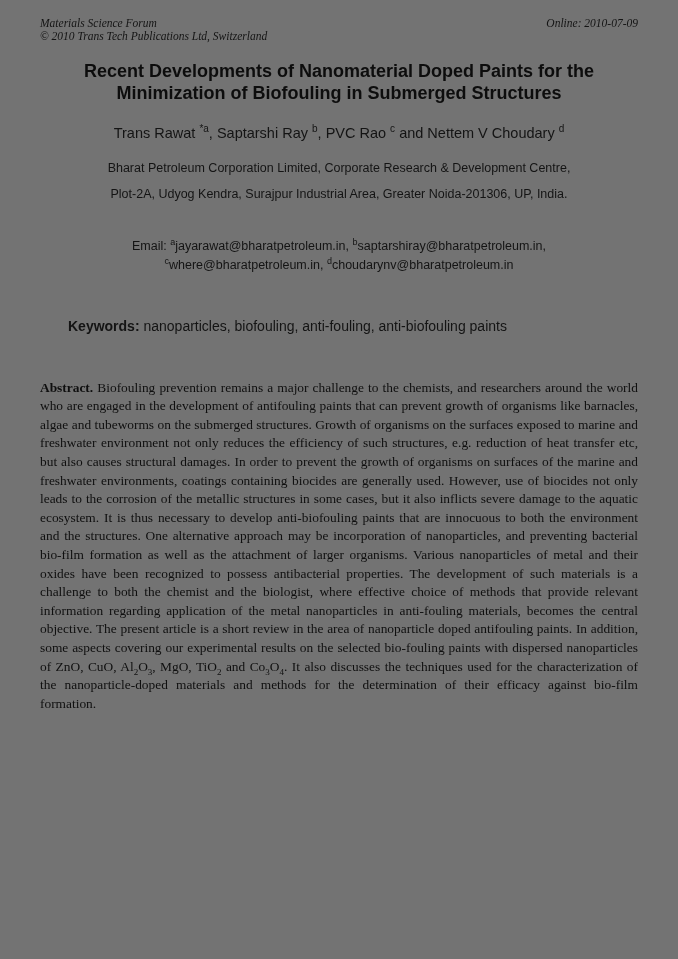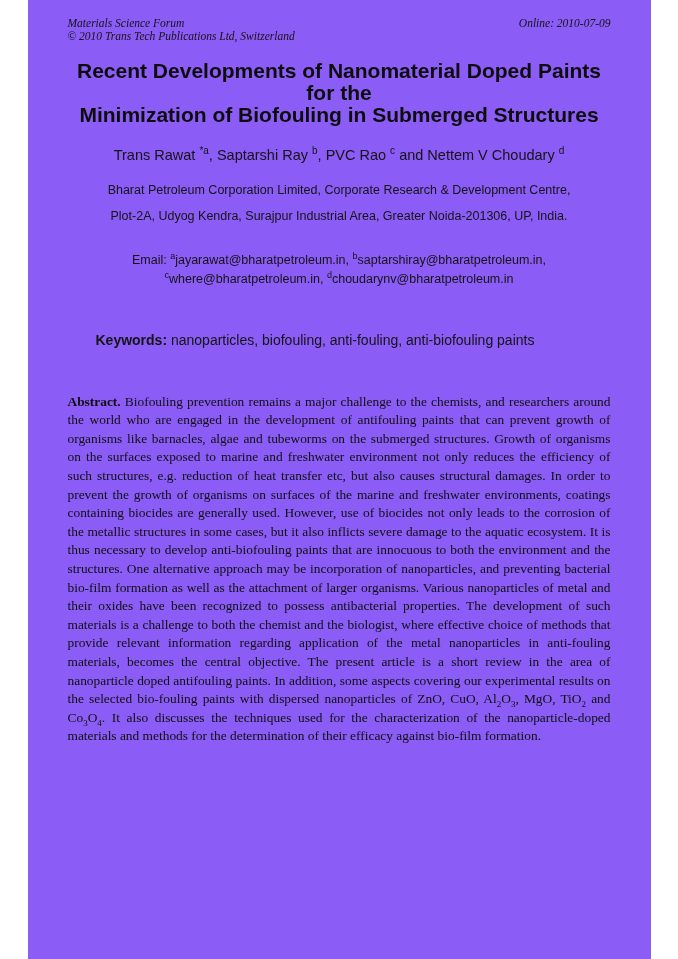--- a/index.html
+++ b/index.html
@@ -1,21 +1,21 @@
 <!DOCTYPE html>
 <html><head>
 <meta charset="utf-8">
 <style>
   * { margin: 0; padding: 0; box-sizing: border-box; }
   html, body { background: #ffffff; }
   .page {
     position: relative;
-    width: 623px;
+    width: 678px;
     height: 959px;
-    background: #8b5cf6;
+    background: #737373;
     color: #111111;
     overflow: hidden;
     margin: 0 auto;
   }
   .content {
     position: absolute;
     left: 40px;
     right: 40px;
     top: 0;
   }
@@ -31,21 +31,21 @@
     color: #141414;
   }
   .header .left-block {}
   .header .right-block { text-align: right; white-space: nowrap; }
   
   .title {
     margin-top: 17px;
     text-align: center;
     font-family: "Liberation Sans", "DejaVu Sans", sans-serif;
     font-weight: bold;
-    font-size: 21px;
+    font-size: 18px;
     line-height: 22px;
     color: #0d0d0d;
   }
   
   .authors {
     margin-top: 20px;
     text-align: center;
     font-family: "Liberation Sans", "DejaVu Sans", sans-serif;
     font-size: 14.5px;
     line-height: 19px;
@@ -56,21 +56,21 @@
   .affiliation {
     margin-top: 12px;
     text-align: center;
     font-family: "Liberation Sans", "DejaVu Sans", sans-serif;
     font-size: 12.5px;
     line-height: 26px;
     color: #141414;
   }
   
   .email {
-    margin-top: 22px;
+    margin-top: 30px;
     text-align: center;
     font-family: "Liberation Sans", "DejaVu Sans", sans-serif;
     font-size: 12.5px;
     line-height: 19px;
     color: #141414;
   }
   .email sup { font-size: 9px; line-height: 0; }
   
   .keywords {
     margin-top: 43px;

